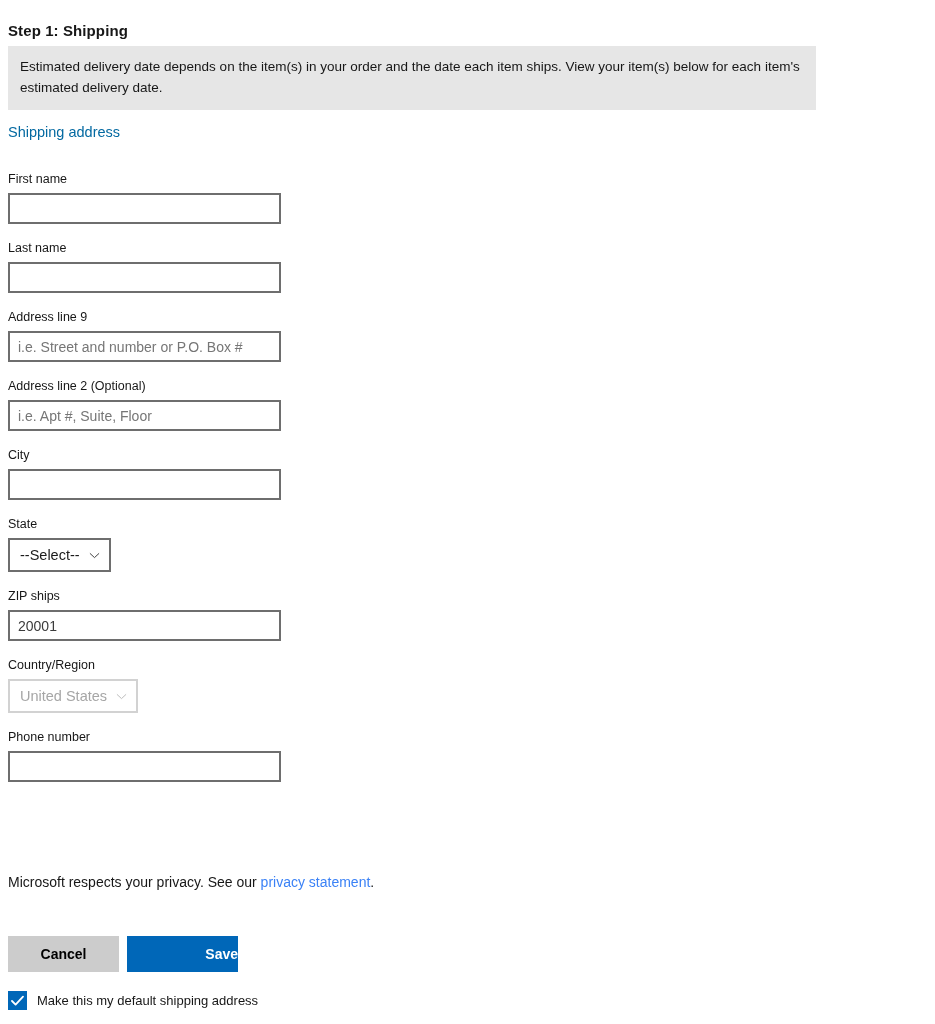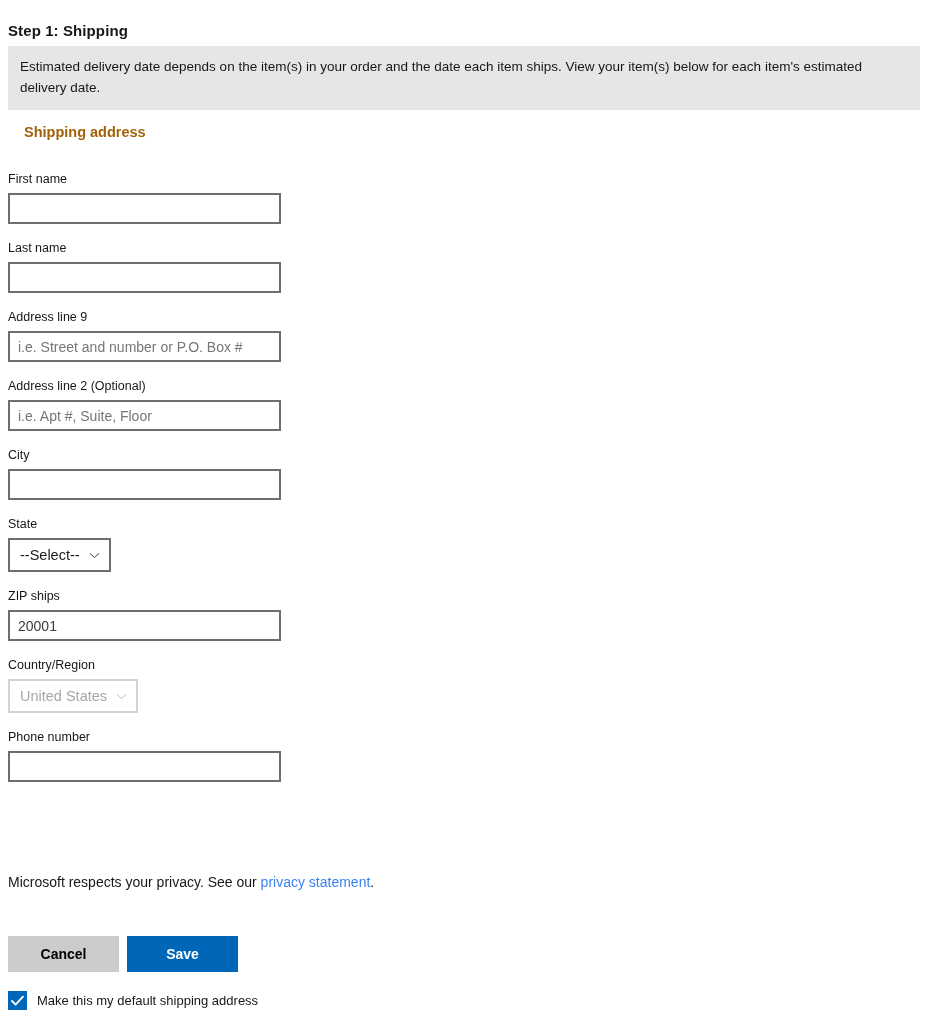--- a/index.html
+++ b/index.html
@@ -31,39 +31,39 @@
     font-weight: bold;
     color: #171717;
     letter-spacing: 0.1px;
   }
 
   
   .info-banner {
     position: absolute;
     left: 8px;
     top: 46px;
-    width: 912px;
+    width: 808px;
     box-sizing: border-box;
     background: #e6e6e6;
     padding: 10px 14px 12px 12px;
   }
   .info-banner-text {
     font-size: 13.5px;
     line-height: 21px;
     color: #171717;
   }
 
   
   .section-title {
     position: absolute;
-    left: 24px;
+    left: 8px;
     top: 124px;
     font-size: 14.5px;
-    font-weight: bold;
-    color: #a16207;
+    font-weight: normal;
+    color: #0369a1;
   }
 
   
   .form {
     position: absolute;
     left: 8px;
     top: 171px;
     width: 500px;
   }
   .field {
@@ -175,20 +175,21 @@
     line-height: 36px;
     text-align: center;
   }
   .btn-cancel {
     background: #cccccc;
     color: #000000;
   }
   .btn-save {
     background: #0067b8;
     color: #ffffff;
+    text-align: right;
   }
 
   
   .checkbox-row {
     position: absolute;
     left: 8px;
     top: 991px;
     display: flex;
     align-items: center;
   }

